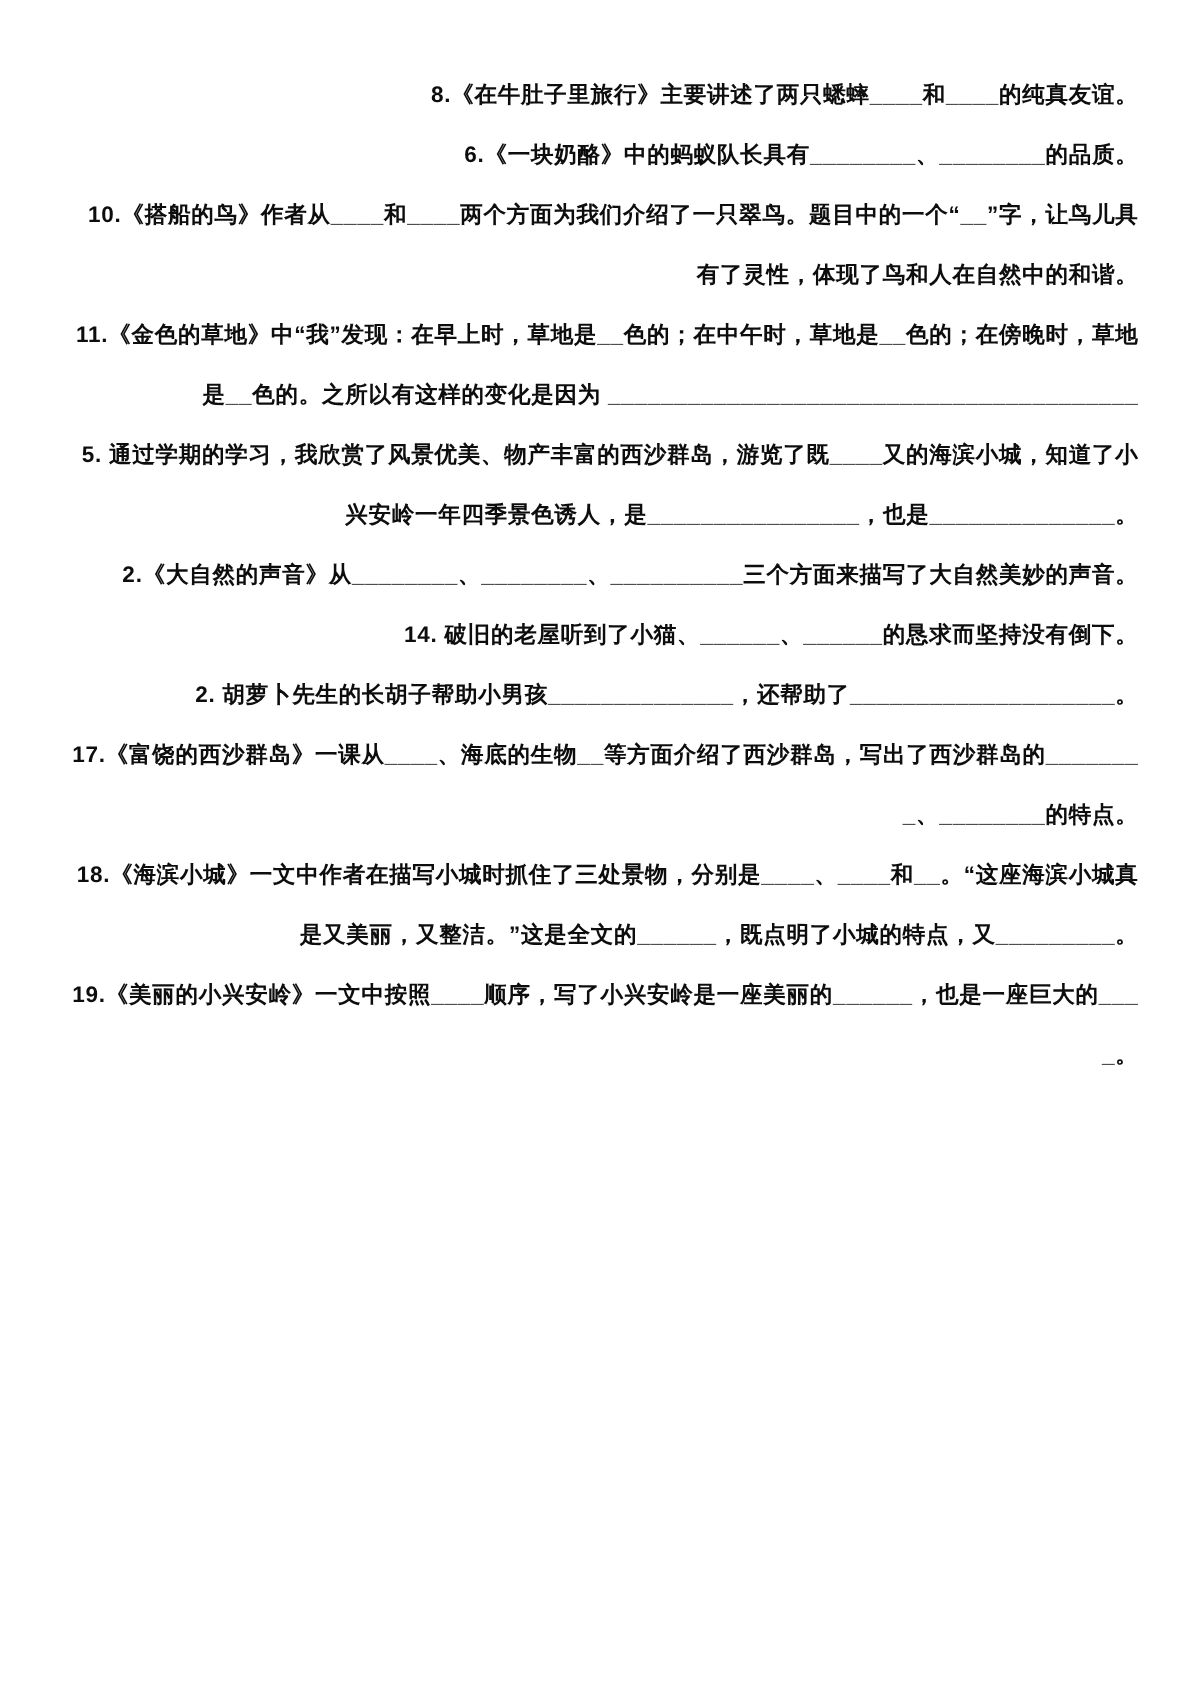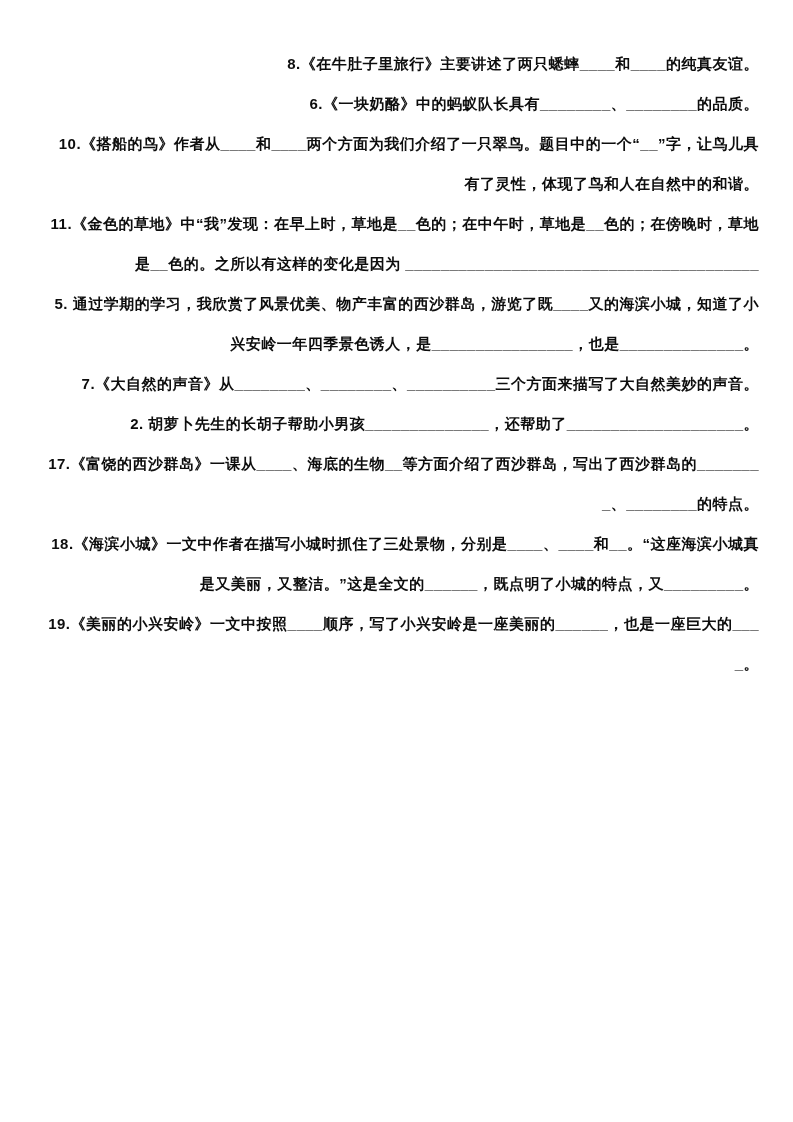--- a/index.html
+++ b/index.html
@@ -34,19 +34,20 @@
 </style>
 </head>
 <body>
 
 <div class="page">
   <p class="question">8.《在牛肚子里旅行》主要讲述了两只蟋蟀____和____的纯真友谊。</p>
   <p class="question">6.《一块奶酪》中的蚂蚁队长具有________、________的品质。</p>
   <p class="question">10.《搭船的鸟》作者从____和____两个方面为我们介绍了一只翠鸟。题目中的一个“__”字，让鸟儿具有了灵性，体现了鸟和人在自然中的和谐。</p>
   <p class="question">11.《金色的草地》中“我”发现：在早上时，草地是__色的；在中午时，草地是__色的；在傍晚时，草地是__色的。之所以有这样的变化是因为  ________________________________________</p>
   <p class="question">5. 通过学期的学习，我欣赏了风景优美、物产丰富的西沙群岛，游览了既____又的海滨小城，知道了小兴安岭一年四季景色诱人，是________________，也是______________。</p>
-  <p class="question">7.《大自然的声音》从________、________、__________三个方面来描写了大自然美妙的声音。</p>
+  <p class="question">2.《大自然的声音》从________、________、__________三个方面来描写了大自然美妙的声音。</p>
+  <p class="question">14. 破旧的老屋听到了小猫、______、______的恳求而坚持没有倒下。</p>
   <p class="question">2. 胡萝卜先生的长胡子帮助小男孩______________，还帮助了____________________。</p>
   <p class="question">17.《富饶的西沙群岛》一课从____、海底的生物__等方面介绍了西沙群岛，写出了西沙群岛的________、________的特点。</p>
   <p class="question">18.《海滨小城》一文中作者在描写小城时抓住了三处景物，分别是____、____和__。“这座海滨小城真是又美丽，又整洁。”这是全文的______，既点明了小城的特点，又_________。</p>
   <p class="question">19.《美丽的小兴安岭》一文中按照____顺序，写了小兴安岭是一座美丽的______，也是一座巨大的____。</p>
 
 </div>
 
 </body></html>

